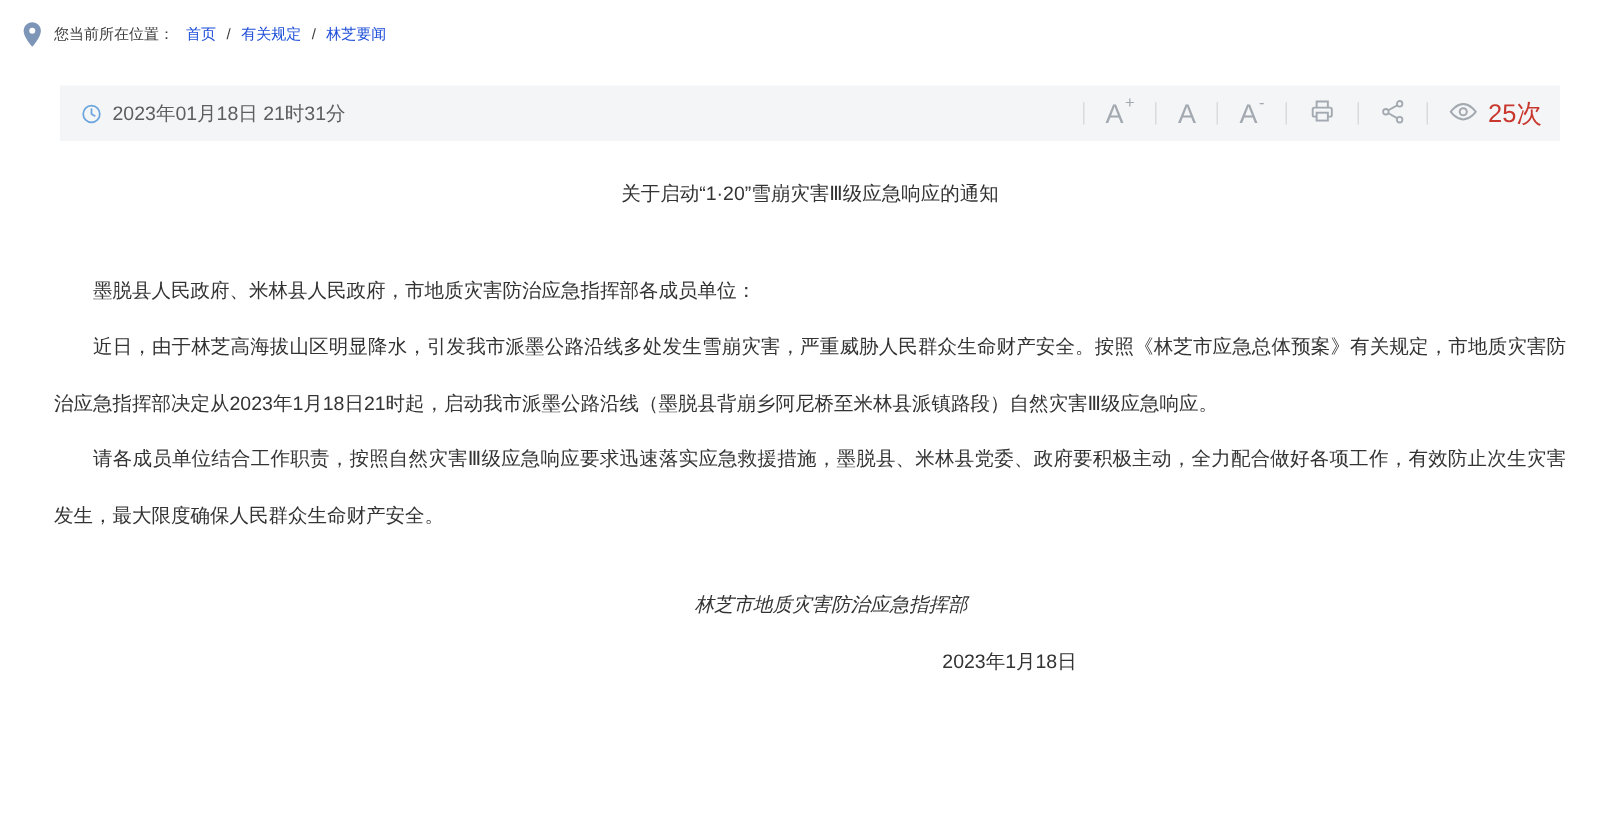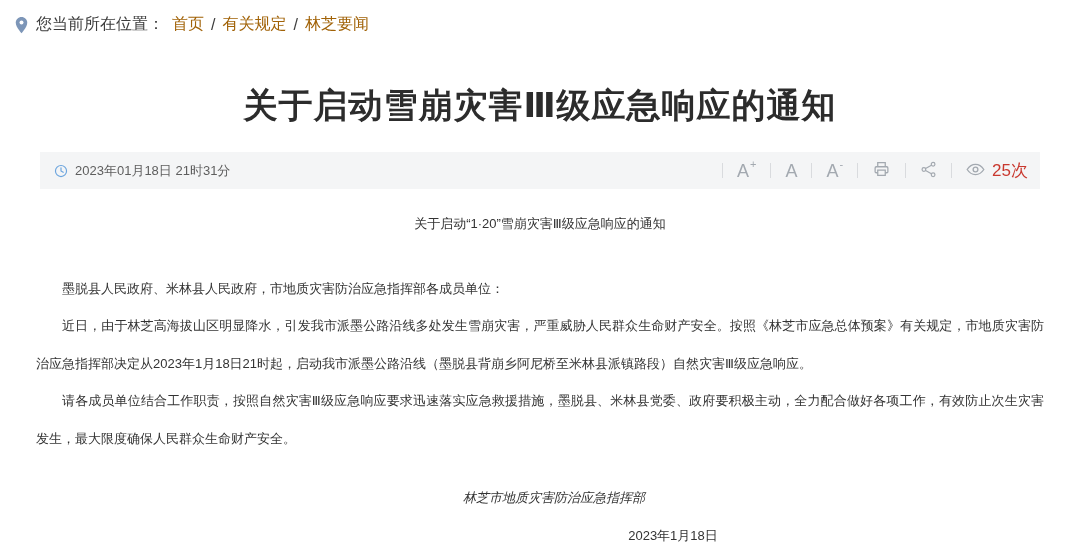--- a/index.html
+++ b/index.html
@@ -7,25 +7,25 @@
   body {
     width: 1080px; height: 549px; overflow: hidden;
     background: #ffffff; color: #333;
     font-family: "Liberation Sans", "DejaVu Sans", sans-serif;
   }
 
   
   .breadcrumb {
     display: flex; align-items: center;
     padding: 14px 0 0 14px;
-    font-size: 16px; color: #3c3c3c;
+    font-size: 10px; color: #3c3c3c;
   }
   .breadcrumb .pin { display: flex; align-items: center; margin-right: 7px; }
   .bc-label { margin-right: 8px; }
-  .bc-link { color: #a16207; text-decoration: none; cursor: pointer; }
+  .bc-link { color: #1d4ed8; text-decoration: none; cursor: pointer; }
   .bc-sep { margin: 0 7px; color: #3c3c3c; }
 
   
   .title {
     margin: 48px 0 0; text-align: center;
     font-size: 34px; line-height: 44px; font-weight: bold;
     color: #2c2c2c; letter-spacing: 1px;
   }
 
   
@@ -77,21 +77,20 @@
       </svg>
     </span>
     <span class="bc-label">您当前所在位置：</span>
     <a class="bc-link">首页</a>
     <span class="bc-sep">/</span>
     <a class="bc-link">有关规定</a>
     <span class="bc-sep">/</span>
     <a class="bc-link">林芝要闻</a>
   </div>
 
-  <h1 class="title">关于启动雪崩灾害Ⅲ级应急响应的通知</h1>
 
   <div class="meta-bar">
     <div class="meta-left">
       <span class="meta-item">
         <span class="mi-icon">
           <svg width="14" height="14" viewBox="0 0 24 24" fill="none" stroke="#6ca5de" stroke-width="2">
             <circle cx="12" cy="12" r="9.5"></circle>
             <path d="M12 6.5v5.5l3.8 2.2" stroke-linecap="round" stroke-linejoin="round"></path>
           </svg>
         </span>

